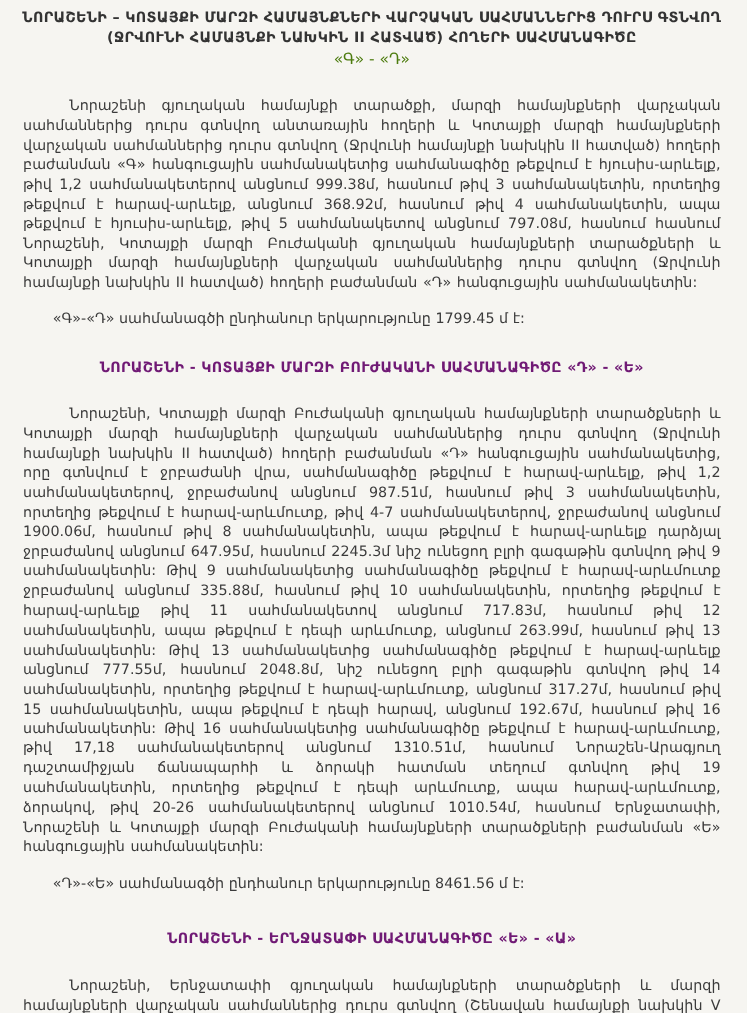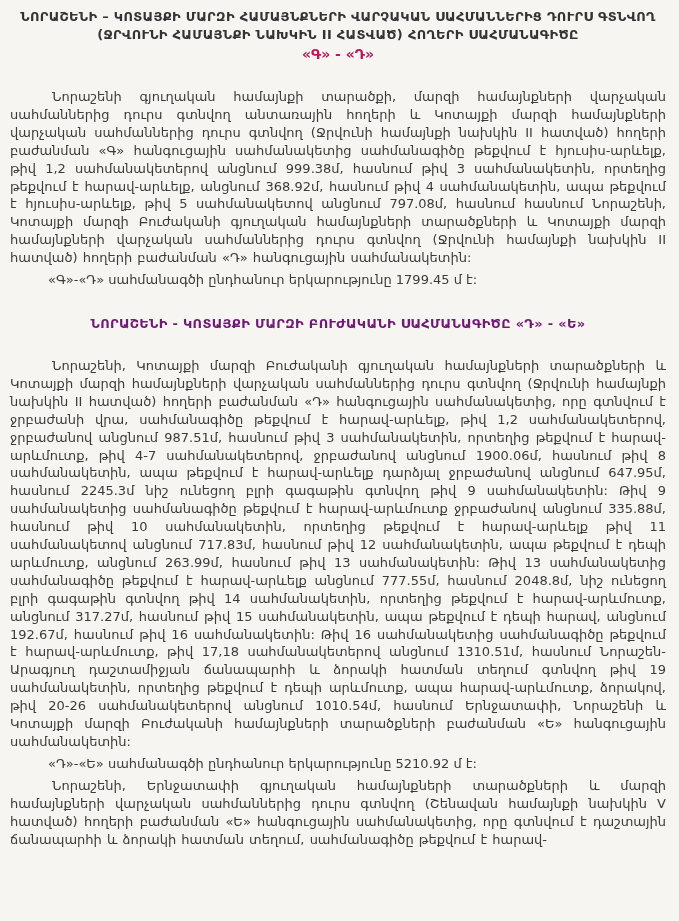--- a/index.html
+++ b/index.html
@@ -20,33 +20,33 @@
   .doc-title {
     font-weight: bold;
     text-align: center;
     font-size: 13px;
     line-height: 18px;
     letter-spacing: 0.3px;
     margin: 0 4px;
     color: #333;
   }
   .doc-title-node {
-    font-weight: bold;
+    font-weight: normal;
     text-align: center;
     font-size: 14px;
     line-height: 18px;
     margin-top: 1px;
-    color: #be185d;
+    color: #4d7c0f;
   }
   .para {
     font-size: 13px;
     line-height: 17.9px;
     text-align: justify;
     text-indent: 42px;
-    margin: 4px;
+    margin: 15px;
     word-spacing: 1px;
   }
   .para-first { margin-top: 25px; }
   .summary {
     font-size: 13px;
     line-height: 17.9px;
     text-indent: 42px;
     margin: 0;
   }
   .heading {
@@ -70,18 +70,19 @@
   <div class="doc-title-node">«Գ» - «Դ»</div>
 
   <p class="para para-first">Նորաշենի գյուղական համայնքի տարածքի, մարզի համայնքների վարչական սահմաններից դուրս գտնվող անտառային հողերի և Կոտայքի մարզի համայնքների վարչական սահմաններից դուրս գտնվող (Ջրվունի համայնքի նախկին II հատված) հողերի բաժանման «Գ» հանգուցային սահմանակետից սահմանագիծը թեքվում է հյուսիս-արևելք, թիվ 1,2 սահմանակետերով անցնում 999.38մ, հասնում թիվ 3 սահմանակետին, որտեղից թեքվում է հարավ-արևելք, անցնում 368.92մ, հասնում թիվ 4 սահմանակետին, ապա թեքվում է հյուսիս-արևելք, թիվ 5 սահմանակետով անցնում 797.08մ, հասնում հասնում Նորաշենի, Կոտայքի մարզի Բուժականի գյուղական համայնքների տարածքների և Կոտայքի մարզի համայնքների վարչական սահմաններից դուրս գտնվող (Ջրվունի համայնքի նախկին II հատված) հողերի բաժանման «Դ» հանգուցային սահմանակետին:</p>
 
   <p class="summary">«Գ»-«Դ» սահմանագծի  ընդհանուր երկարությունը 1799.45 մ է:</p>
 
   <div class="heading">ՆՈՐԱՇԵՆԻ - ԿՈՏԱՅՔԻ ՄԱՐԶԻ ԲՈՒԺԱԿԱՆԻ  ՍԱՀՄԱՆԱԳԻԾԸ  «Դ» - «Ե»</div>
 
   <p class="para">Նորաշենի, Կոտայքի մարզի Բուժականի գյուղական համայնքների տարածքների և Կոտայքի մարզի համայնքների վարչական սահմաններից դուրս գտնվող (Ջրվունի համայնքի նախկին II հատված) հողերի բաժանման «Դ» հանգուցային սահմանակետից, որը գտնվում է ջրբաժանի վրա, սահմանագիծը թեքվում է հարավ-արևելք, թիվ 1,2 սահմանակետերով, ջրբաժանով անցնում 987.51մ, հասնում թիվ 3 սահմանակետին, որտեղից թեքվում է հարավ-արևմուտք, թիվ 4-7 սահմանակետերով, ջրբաժանով անցնում 1900.06մ, հասնում թիվ 8 սահմանակետին, ապա թեքվում է հարավ-արևելք դարձյալ ջրբաժանով անցնում 647.95մ, հասնում 2245.3մ նիշ ունեցող բլրի գագաթին գտնվող թիվ 9 սահմանակետին: Թիվ 9 սահմանակետից սահմանագիծը թեքվում է հարավ-արևմուտք ջրբաժանով անցնում 335.88մ, հասնում թիվ 10 սահմանակետին, որտեղից թեքվում է հարավ-արևելք թիվ 11 սահմանակետով անցնում 717.83մ, հասնում թիվ 12 սահմանակետին, ապա թեքվում է դեպի արևմուտք, անցնում 263.99մ, հասնում թիվ 13 սահմանակետին: Թիվ 13 սահմանակետից սահմանագիծը թեքվում է հարավ-արևելք անցնում 777.55մ, հասնում 2048.8մ, նիշ ունեցող բլրի գագաթին գտնվող թիվ 14 սահմանակետին, որտեղից թեքվում է հարավ-արևմուտք, անցնում 317.27մ, հասնում թիվ 15 սահմանակետին, ապա թեքվում է դեպի հարավ, անցնում 192.67մ, հասնում թիվ 16 սահմանակետին: Թիվ 16 սահմանակետից սահմանագիծը թեքվում է հարավ-արևմուտք, թիվ 17,18 սահմանակետերով անցնում 1310.51մ, հասնում Նորաշեն-Արագյուղ դաշտամիջյան ճանապարհի և ձորակի հատման տեղում գտնվող թիվ 19 սահմանակետին, որտեղից թեքվում է դեպի արևմուտք, ապա հարավ-արևմուտք, ձորակով, թիվ 20-26 սահմանակետերով անցնում 1010.54մ, հասնում Երնջատափի, Նորաշենի և Կոտայքի մարզի Բուժականի համայնքների տարածքների բաժանման «Ե» հանգուցային սահմանակետին:</p>
 
-  <p class="summary">«Դ»-«Ե» սահմանագծի  ընդհանուր երկարությունը 5210.92 մ է:</p>
+  <p class="summary">«Դ»-«Ե» սահմանագծի  ընդհանուր երկարությունը 8461.56 մ է:</p>
 
+  <div class="heading heading-3">ՆՈՐԱՇԵՆԻ - ԵՐՆՋԱՏԱՓԻ ՍԱՀՄԱՆԱԳԻԾԸ  «Ե» - «Ա»</div>
 
   <p class="para">Նորաշենի, Երնջատափի գյուղական համայնքների տարածքների և մարզի համայնքների վարչական սահմաններից դուրս գտնվող (Շենավան համայնքի նախկին V հատված) հողերի բաժանման «Ե» հանգուցային սահմանակետից, որը գտնվում է դաշտային ճանապարհի և ձորակի հատման տեղում, սահմանագիծը թեքվում է հարավ-</p>
 
 </div>
 
 </body></html>

